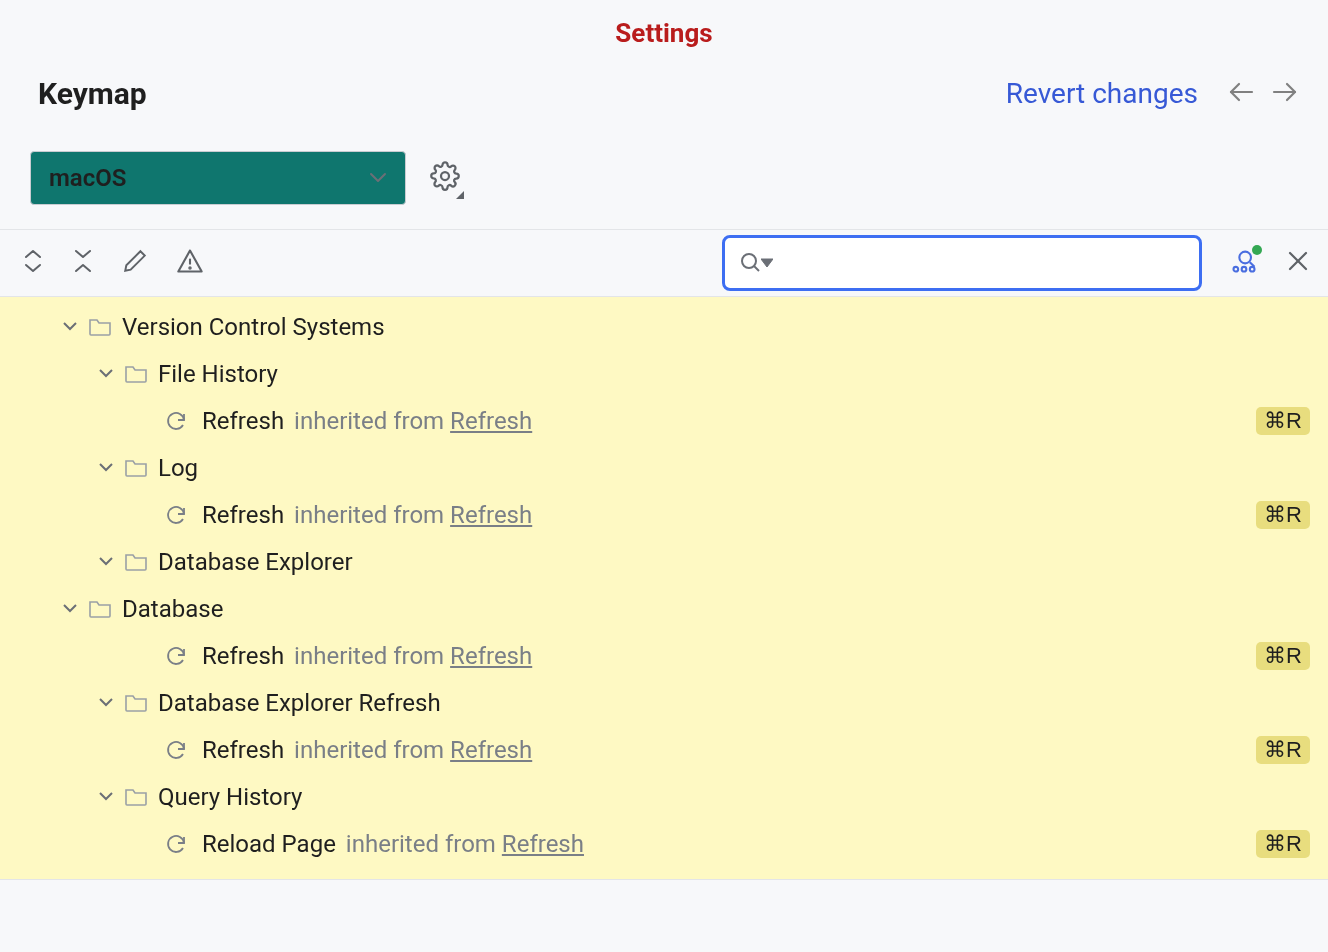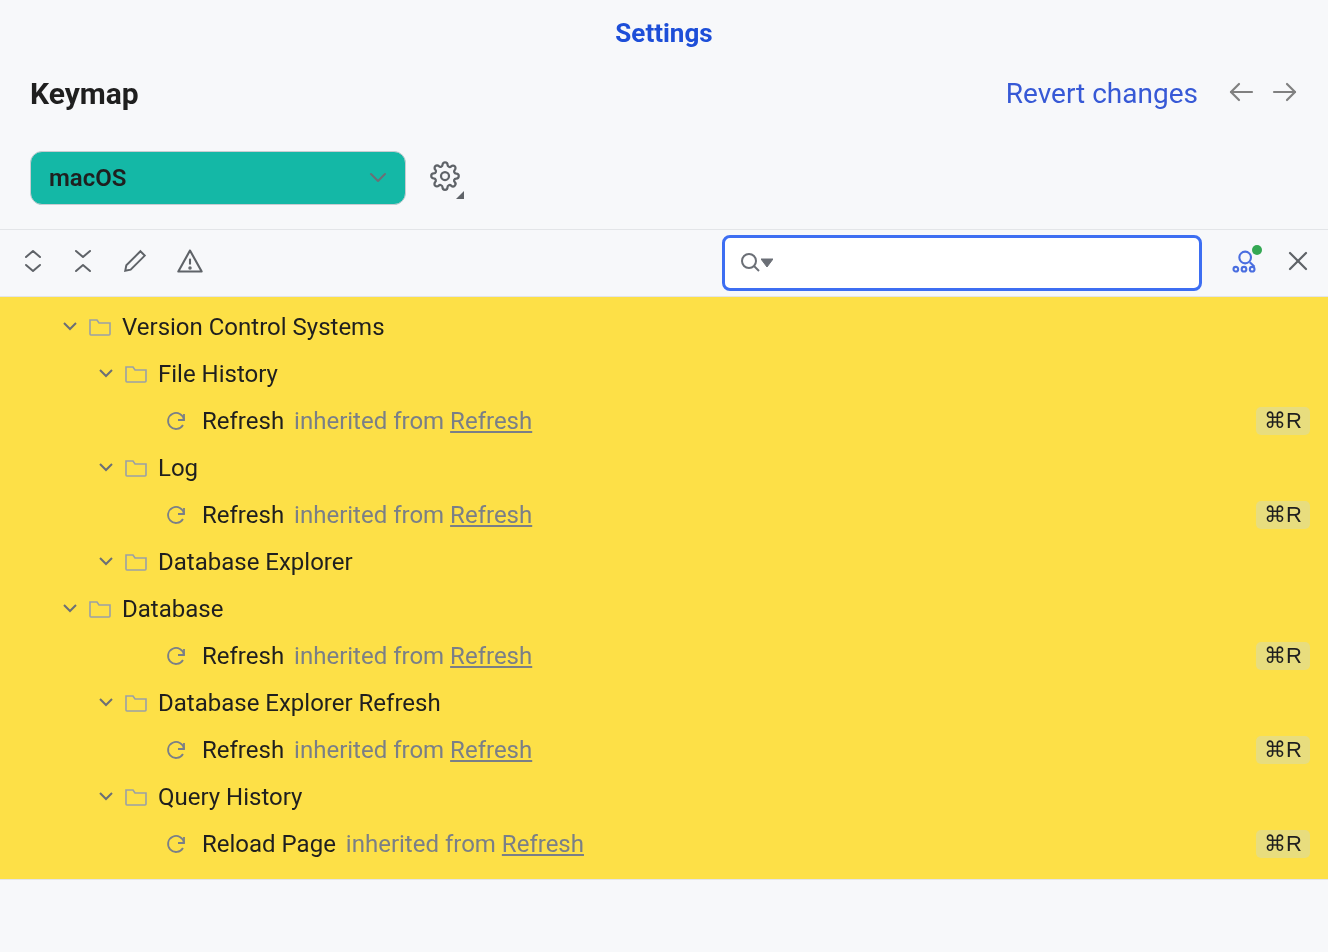--- a/index.html
+++ b/index.html
@@ -11,31 +11,32 @@
     height: 952px;
   }
   .container { padding: 0 30px; }
   .title-row {
     text-align: center;
     padding: 18px 0 28px;
   }
   .title {
     font-size: 26px;
     font-weight: 700;
-    color: #1d4ed8;
+    color: #b91c1c;
   }
   .header-row {
     display: flex;
     align-items: center;
     justify-content: space-between;
     padding: 0 0 30px;
   }
   .page-heading {
     font-size: 30px;
     font-weight: 700;
+    margin-left: 8px;
   }
   .header-right {
     display: flex;
     align-items: center;
     gap: 30px;
   }
   .revert-link {
     color: #3759d6;
     font-size: 28px;
     cursor: pointer;
@@ -45,23 +46,23 @@
 
   .selector-row {
     display: flex;
     align-items: center;
     gap: 24px;
     padding-top: 10px;
   }
   .keymap-select {
     width: 376px;
     height: 54px;
-    background: #14b8a6;
+    background: #0f766e;
     border: 1px solid #c9ccd1;
-    border-radius: 12px;
+    border-radius: 4px;
     padding: 0 18px;
     display: flex;
     align-items: center;
     justify-content: space-between;
     font-size: 24px;
     font-weight: 600;
     cursor: pointer;
     gap: 24px;
   }
   .chevron-down { stroke: #6b6f76; }
@@ -117,21 +118,21 @@
   }
   .find-by-sc { position: relative; }
   .green-dot {
     position: absolute; top: -2px; right: -4px;
     width: 10px; height: 10px; border-radius: 50%;
     background: #34a853;
   }
 
   
   .tree {
-    background: #fde047;
+    background: #fef9c3;
     border-bottom: 1px solid #e3e5e8;
     padding: 6px 0 12px;
   }
   .tree-row {
     display: flex;
     align-items: center;
     height: 47px;
     font-size: 24px;
   }
   .indent { display: inline-block; }

